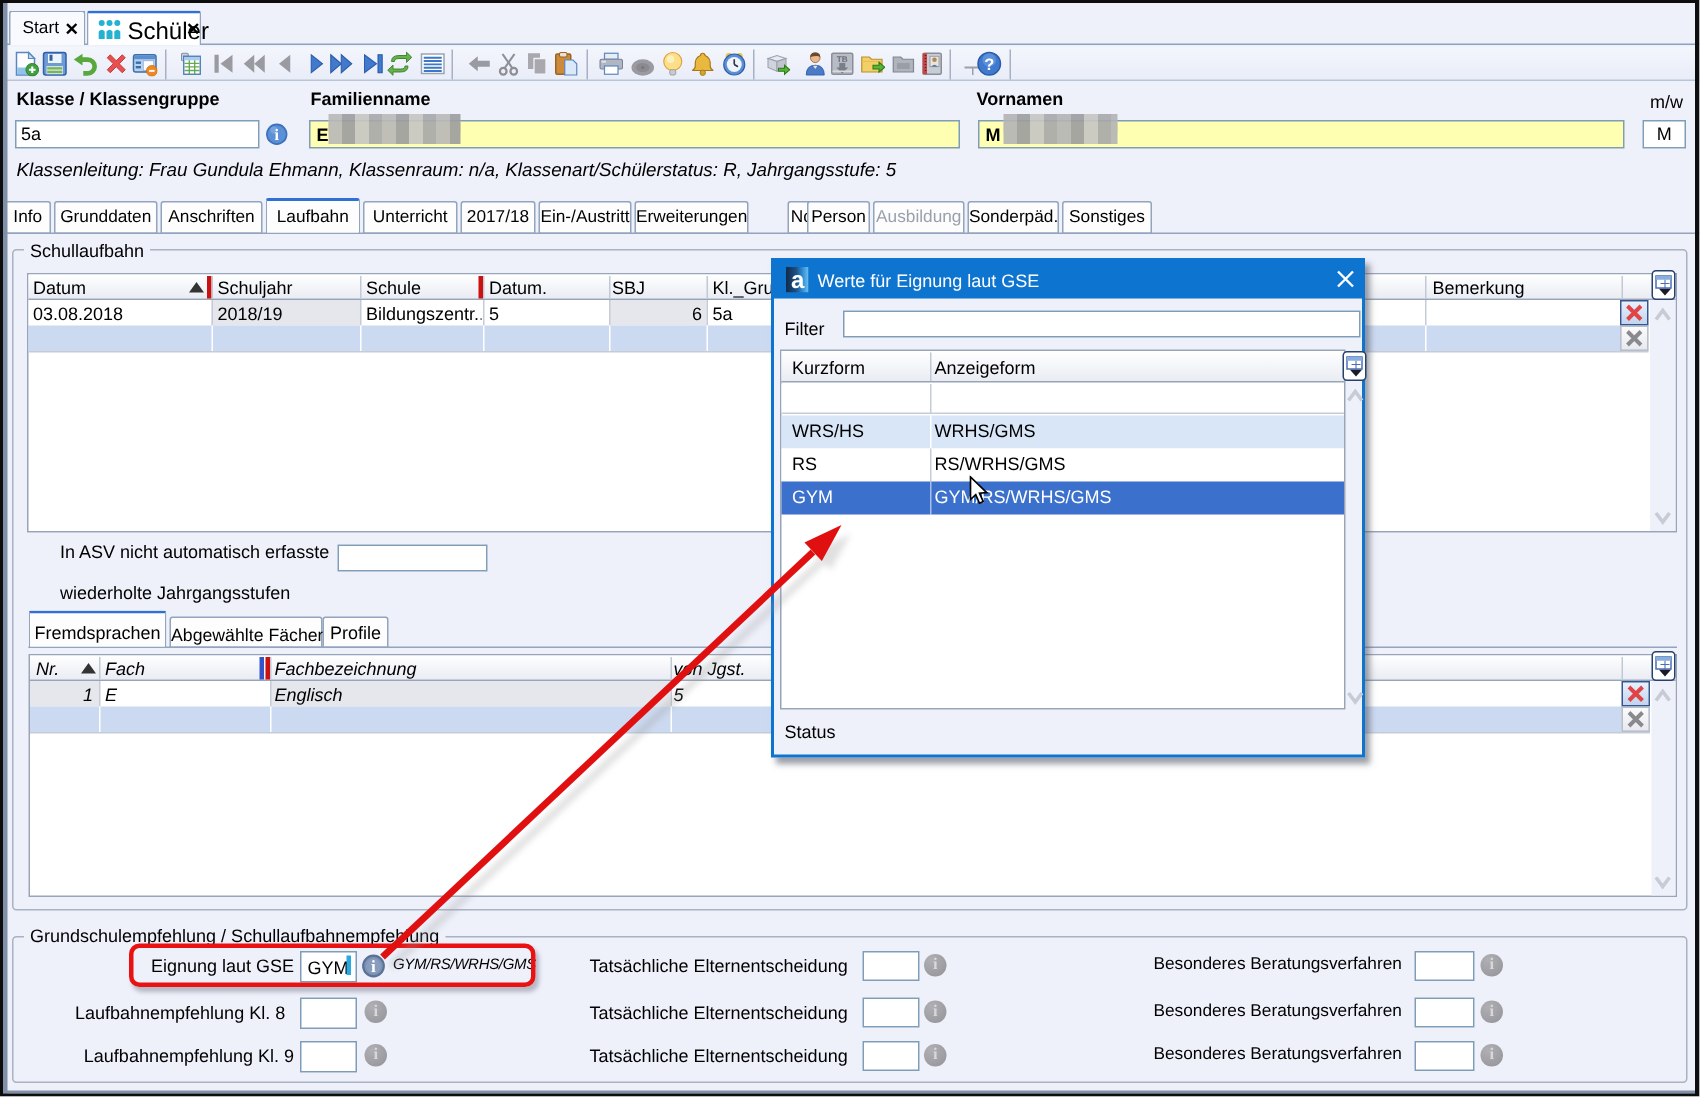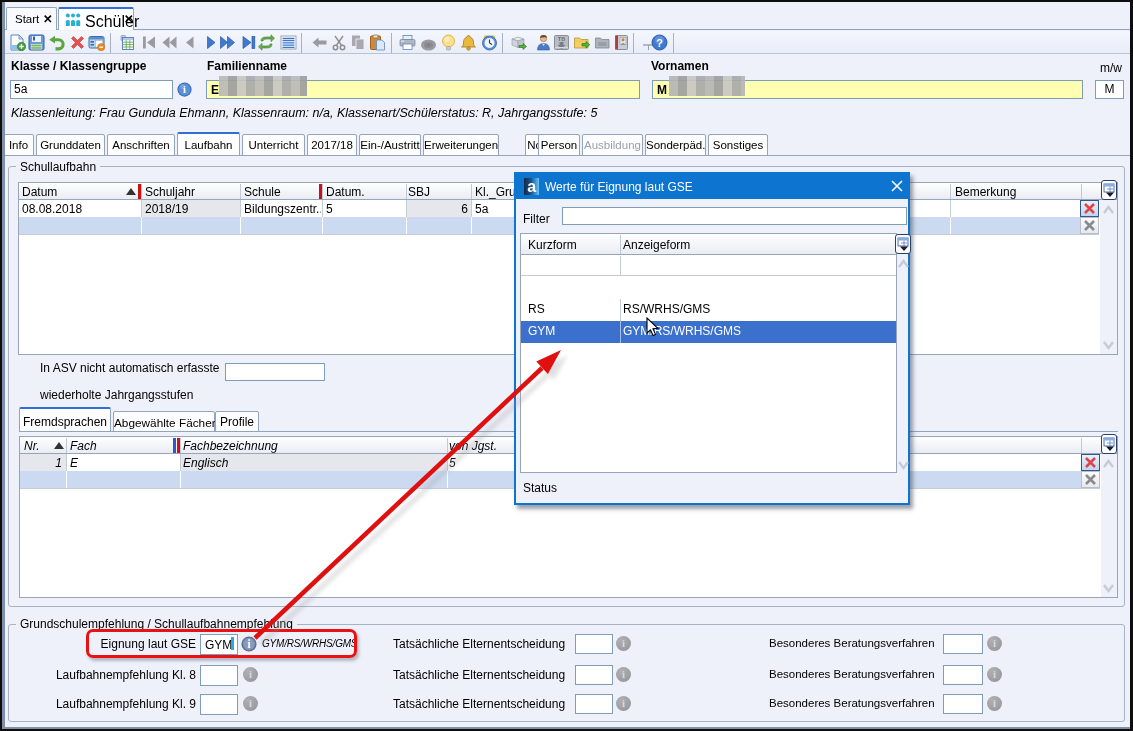--- a/index.html
+++ b/index.html
@@ -297,21 +297,21 @@
 <div class="hsep" style="left:122px;"></div>
 <div class="hsep" style="left:221px;"></div>
 <div class="hsep" style="left:303px;"></div>
 <div class="hsep" style="left:387px;"></div>
 <div class="hsep" style="left:452px;"></div>
 <div class="hsep" style="left:931px;"></div>
 <div class="hsep" style="left:1062px;"></div>
 <div class="abs" style="left:0; top:17px; width:1080px; height:17px; background:#fff;"></div>
 <div class="abs" style="left:122px; top:17px; width:99px; height:17px; background:#e6e7ec;"></div>
 <div class="abs" style="left:387px; top:17px; width:65px; height:17px; background:#e6e7ec;"></div>
-<div class="lbl" style="left:3px; top:19px;">08.08.2018</div>
+<div class="lbl" style="left:3px; top:19px;">03.08.2018</div>
 <div class="lbl" style="left:126px; top:19px;">2018/19</div>
 <div class="lbl" style="left:307px; top:19px;">5</div>
 <div class="lbl" style="left:456px; top:19px;">5a</div>
 <div class="lbl" style="left:225px; top:19px; width:77px; overflow:hidden;">Bildungszentr...</div>
 <div class="lbl" style="left:437px; top:19px; width:12px; text-align:right;">6</div>
 <div class="abs" style="left:122px; top:17px; width:1px; height:17px; background:#c5ccd8;"></div>
 <div class="abs" style="left:221px; top:17px; width:1px; height:17px; background:#c5ccd8;"></div>
 <div class="abs" style="left:303px; top:17px; width:1px; height:17px; background:#c5ccd8;"></div>
 <div class="abs" style="left:387px; top:17px; width:1px; height:17px; background:#c5ccd8;"></div>
 <div class="abs" style="left:452px; top:17px; width:1px; height:17px; background:#c5ccd8;"></div>
@@ -421,21 +421,21 @@
     <circle cx="8" cy="8" r="5" fill="#8ba0c0" opacity="0.8"></circle>
     <text x="8" y="12.2" font-family="Liberation Serif" font-size="11.5" font-weight="bold" fill="#fff" text-anchor="middle">i</text>
   </svg>
 <div class="lbl" style="left:262px; top:638px; font-style:italic; font-size:10px; letter-spacing:-0.2px;">GYM/RS/WRHS/GMS</div>
 <div class="lbl" style="left:393px; top:637px;">Tatsächliche Elternentscheidung</div>
 <div class="field" style="left:575px; top:634px; width:38px; height:20px;"></div>
 <div class="gcirc" style="left:616px; top:636px;">i</div>
 <div class="lbl" style="left:769px; top:637px; font-size:11.5px;">Besonderes Beratungsverfahren</div>
 <div class="field" style="left:943px; top:634px; width:40px; height:20px;"></div>
 <div class="gcirc" style="left:987px; top:636px;">i</div>
-<div class="lbl" style="left:50px; top:668px; width:146px; text-align:right;">Laufbahnempfehlung Kl. 8</div>
+<div class="lbl" style="left:50px; top:668px; width:146px; ">Laufbahnempfehlung Kl. 8</div>
 <div class="field" style="left:200px; top:665px; width:38px; height:21px; padding:3px 4px;"></div>
 <div class="gcirc" style="left:243px; top:667px;">i</div>
 <div class="lbl" style="left:393px; top:668px;">Tatsächliche Elternentscheidung</div>
 <div class="field" style="left:575px; top:665px; width:38px; height:20px;"></div>
 <div class="gcirc" style="left:616px; top:667px;">i</div>
 <div class="lbl" style="left:769px; top:668px; font-size:11.5px;">Besonderes Beratungsverfahren</div>
 <div class="field" style="left:943px; top:665px; width:40px; height:20px;"></div>
 <div class="gcirc" style="left:987px; top:667px;">i</div>
 <div class="lbl" style="left:50px; top:697px; width:146px; text-align:right;">Laufbahnempfehlung Kl. 9</div>
 <div class="field" style="left:200px; top:694px; width:38px; height:21px; padding:3px 4px;"></div>
@@ -480,20 +480,25 @@
     </svg>
 <div class="lbl" style="left:7px; top:38px;">Filter</div>
 <div class="field" style="left:46px; top:33px; width:345px; height:18px;"></div>
 <div class="tbl" style="left:4px; top:59px; width:377px; height:240px;text-decoration:underline;">
 <div class="thead" style="height:21px;"></div>
 <div class="lbl" style="left:7px; top:4px;">Kurzform</div>
 <div class="lbl" style="left:102px; top:4px;">Anzeigeform</div>
 <div class="hsep" style="left:99px; height:19px;"></div>
 <div class="abs" style="left:0; top:22px; width:375px; height:20px; background:#fff; border-bottom:1px solid #c5ccd8;"></div>
 <div class="abs" style="left:99px; top:22px; width:1px; height:20px; background:#c5ccd8;"></div>
+<div class="abs" style="left:0; top:43px; width:375px; height:22px; background:#d9e6f8; color:#000;">
+<div class="lbl" style="left:7px; top:3px;">WRS/HS</div>
+        <div class="lbl" style="left:102px; top:3px;">WRHS/GMS</div>
+<div class="abs" style="left:99px; top:0; width:1px; height:22px; background:#fff;"></div>
+      </div>
 <div class="abs" style="left:0; top:65px; width:375px; height:22px; background:#fff; color:#000;">
 <div class="lbl" style="left:7px; top:3px;">RS</div>
         <div class="lbl" style="left:102px; top:3px;">RS/WRHS/GMS</div>
 <div class="abs" style="left:99px; top:0; width:1px; height:22px; background:#c5ccd8;"></div>
       </div>
 <div class="abs" style="left:0; top:87px; width:375px; height:22px; background:#3b70cc; color:#fff;">
 <div class="lbl" style="left:7px; top:3px;">GYM</div>
         <div class="lbl" style="left:102px; top:3px;">GYM/RS/WRHS/GMS</div>
 <div class="abs" style="left:99px; top:0; width:1px; height:22px; background:rgba(255,255,255,0.55);"></div>
       </div>

